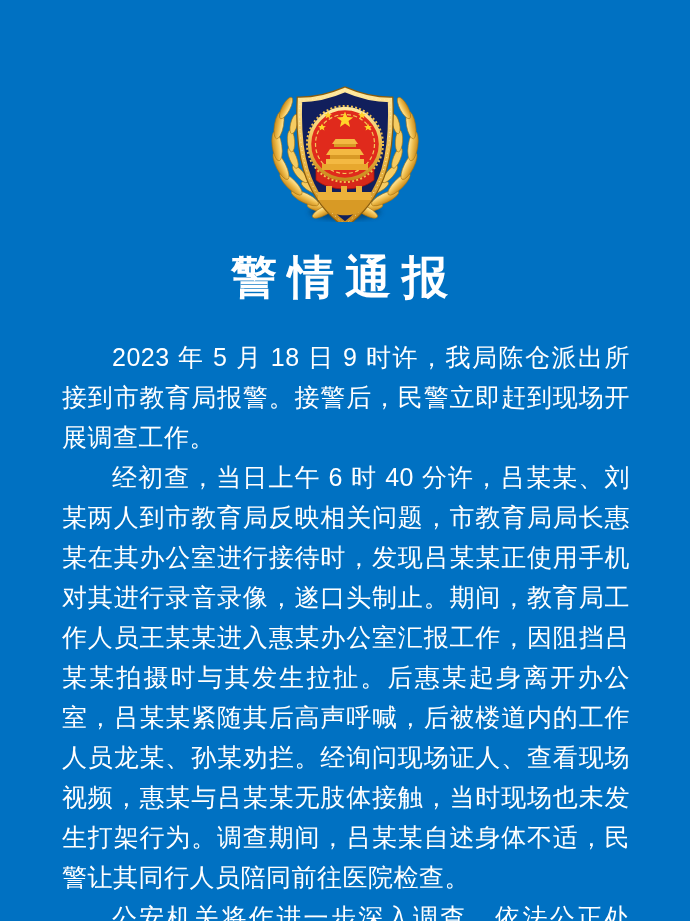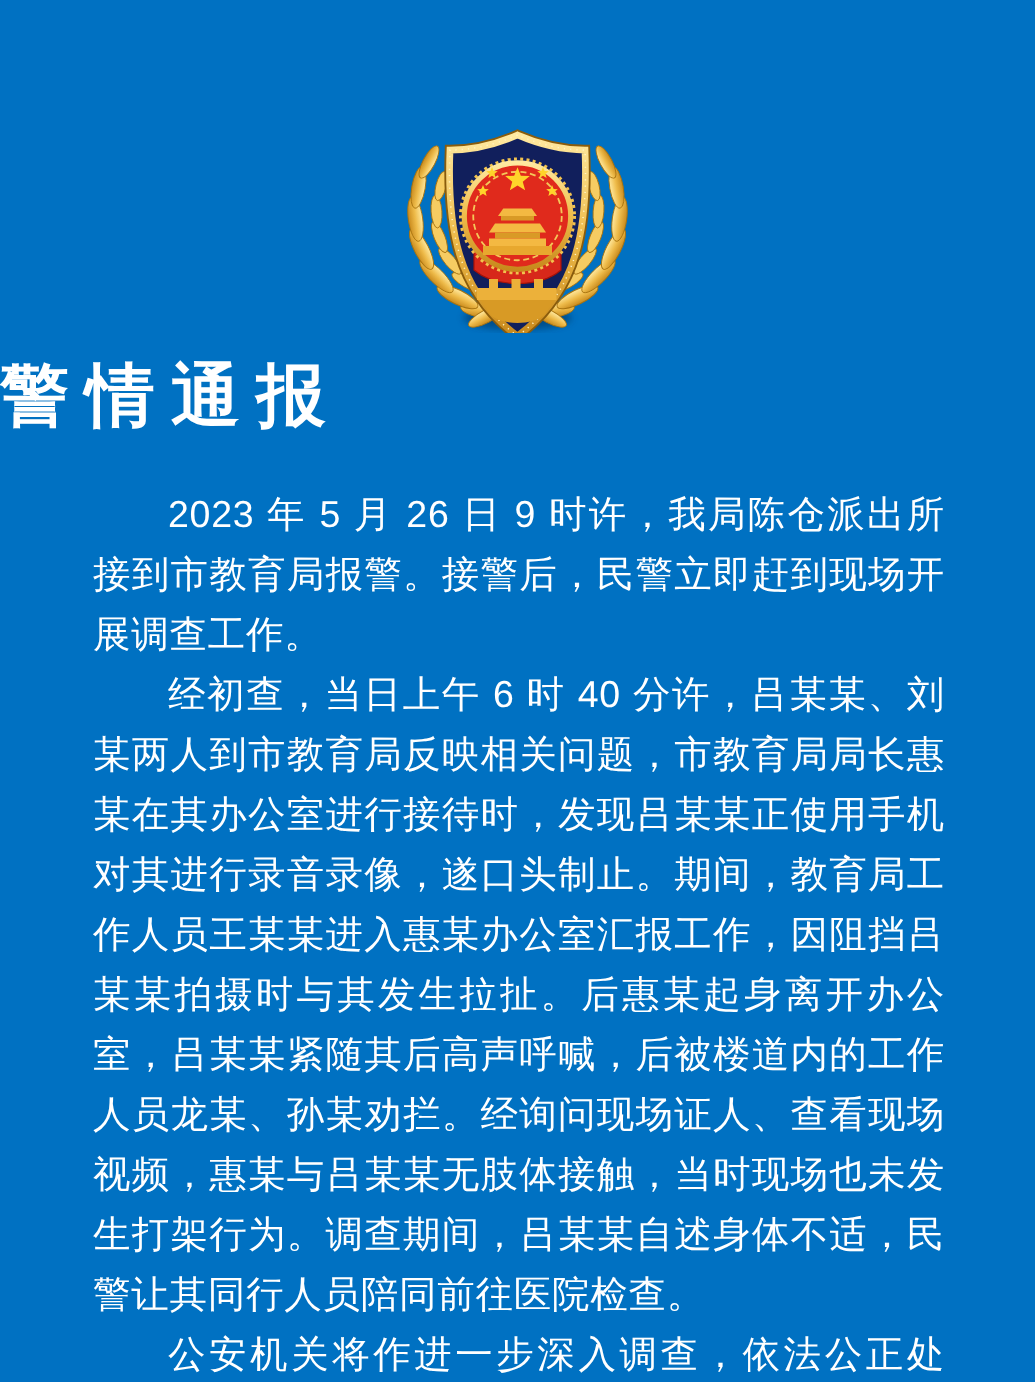--- a/index.html
+++ b/index.html
@@ -13,21 +13,22 @@
   html,body{width:690px;height:921px;}
   body{
     background:var(--background);
     color:var(--text);
     font-family:"Liberation Sans","DejaVu Sans",sans-serif;
     overflow:hidden;
   }
   .poster{position:relative;width:690px;height:921px;}
   .emblem{width:170px;margin:60px auto 0;display:block;}
   .title{
-    margin-top:10px;
+    margin-top:25px;
+    text-align:center;
     font-size:46px;
     font-weight:bold;
     letter-spacing:11px;
     line-height:52px;
     color:var(--text);
   }
   .content{
     margin:34px 60px 0 62px;
     font-size:25px;
     line-height:40px;
@@ -105,18 +106,18 @@
         <rect x="70" y="95" width="30" height="4" fill="#d99a26"></rect>
         <rect x="66" y="99" width="38" height="5" fill="#f4b942"></rect>
         <rect x="62" y="104" width="46" height="6" fill="#e8a82e"></rect>
       </g>
     </svg>
   </div>
 
   <h1 class="title">警情通报</h1>
 
   <div class="content">
-    <p>2023 年 5 月 26 日 9 时许，我局陈仓派出所接到市教育局报警。接警后，民警立即赶到现场开展调查工作。</p>
+    <p>2023 年 5 月 18 日 9 时许，我局陈仓派出所接到市教育局报警。接警后，民警立即赶到现场开展调查工作。</p>
     <p>经初查，当日上午 6 时 40 分许，吕某某、刘某两人到市教育局反映相关问题，市教育局局长惠某在其办公室进行接待时，发现吕某某正使用手机对其进行录音录像，遂口头制止。期间，教育局工作人员王某某进入惠某办公室汇报工作，因阻挡吕某某拍摄时与其发生拉扯。后惠某起身离开办公室，吕某某紧随其后高声呼喊，后被楼道内的工作人员龙某、孙某劝拦。经询问现场证人、查看现场视频，惠某与吕某某无肢体接触，当时现场也未发生打架行为。调查期间，吕某某自述身体不适，民警让其同行人员陪同前往医院检查。</p>
     <p>公安机关将作进一步深入调查，依法公正处理。</p>
   </div>
 
 </div>
 
 </body></html>

